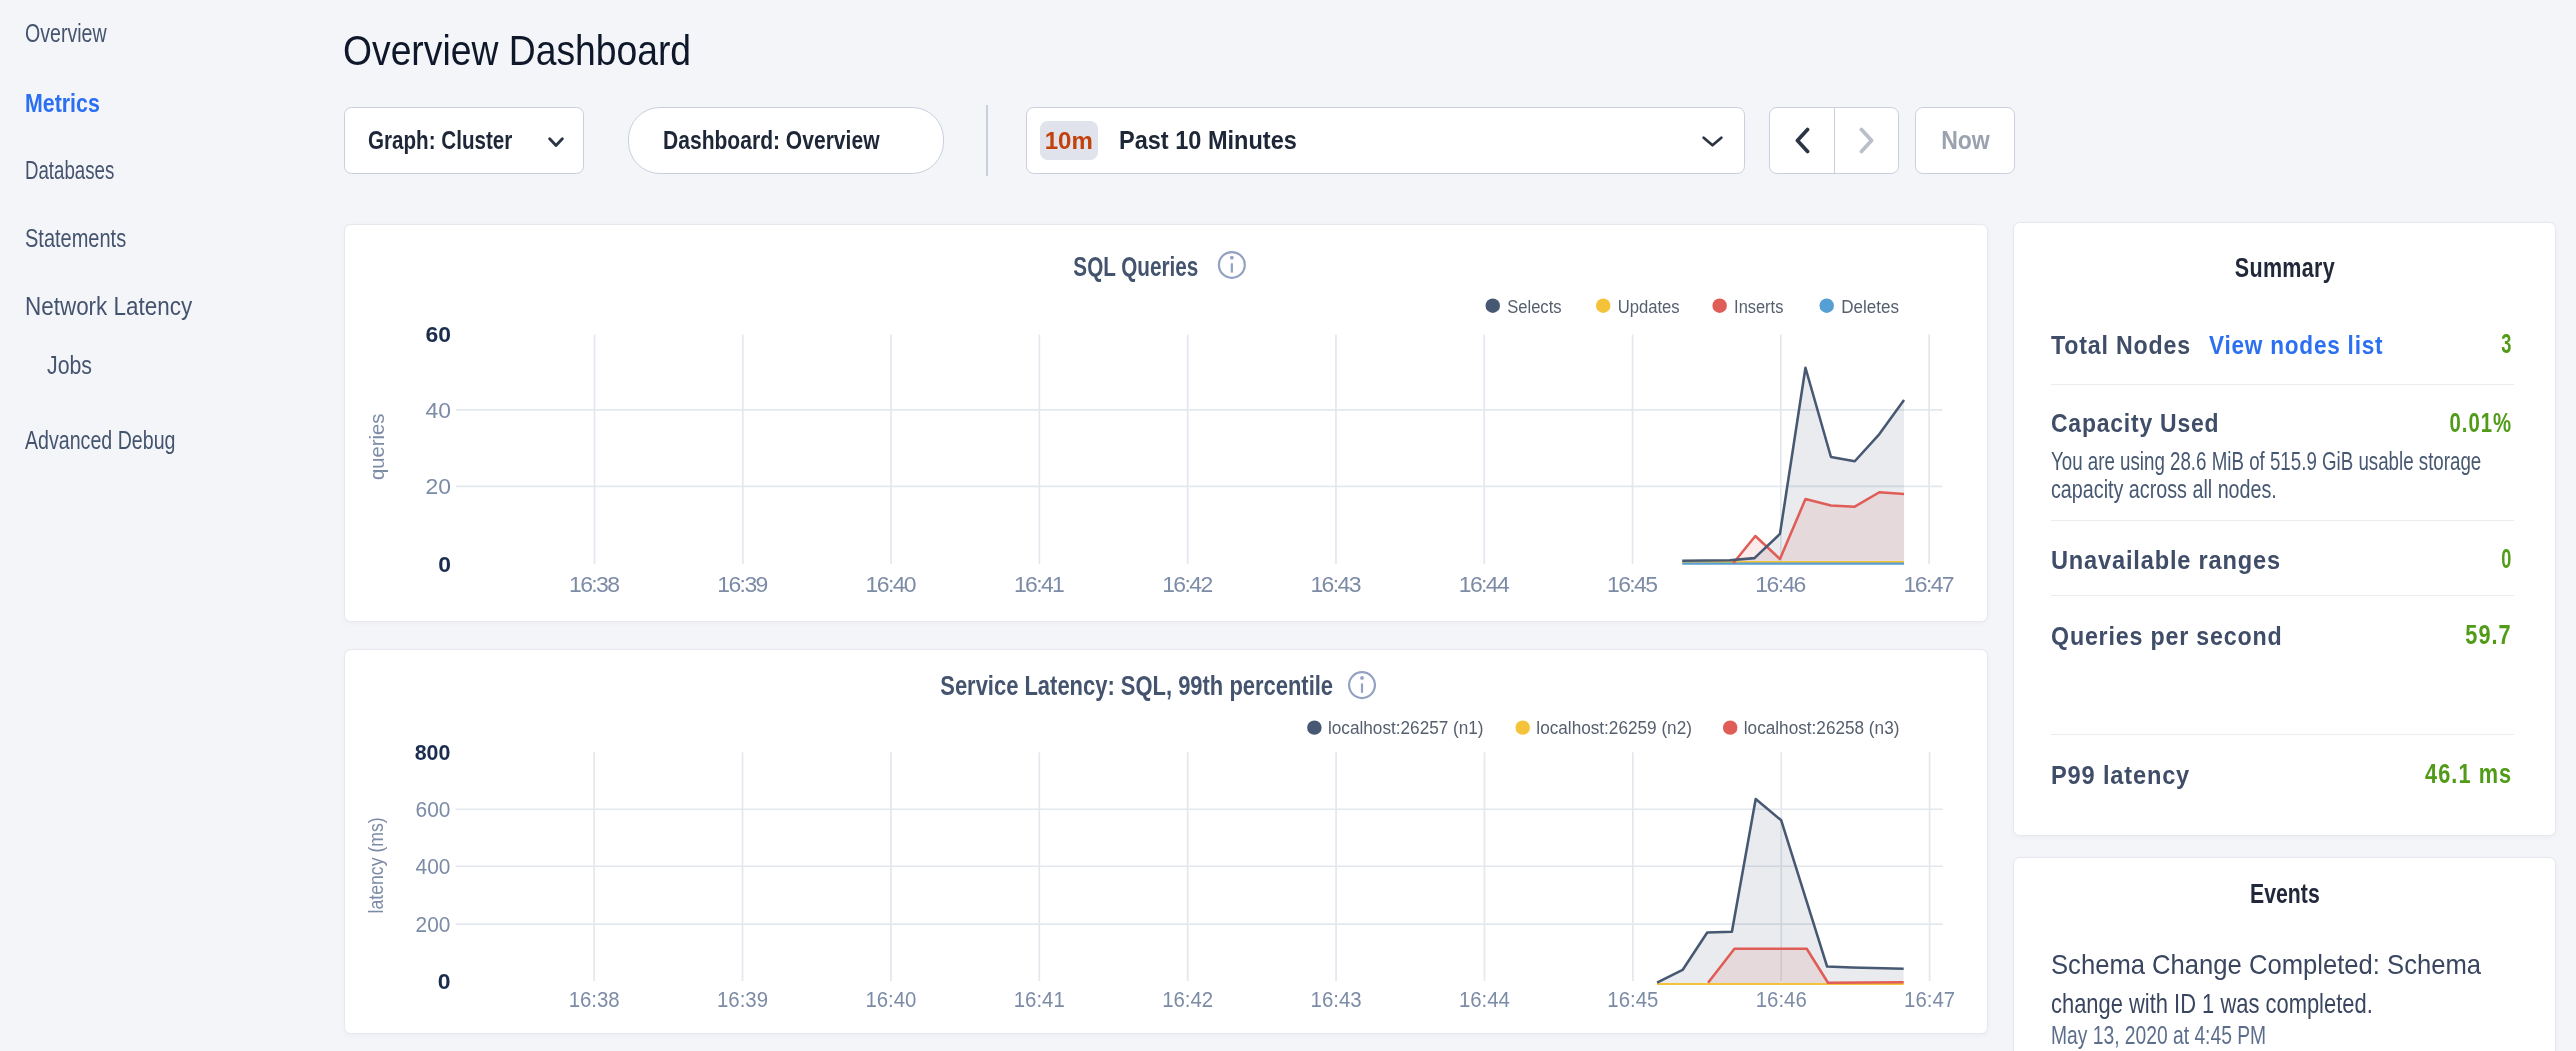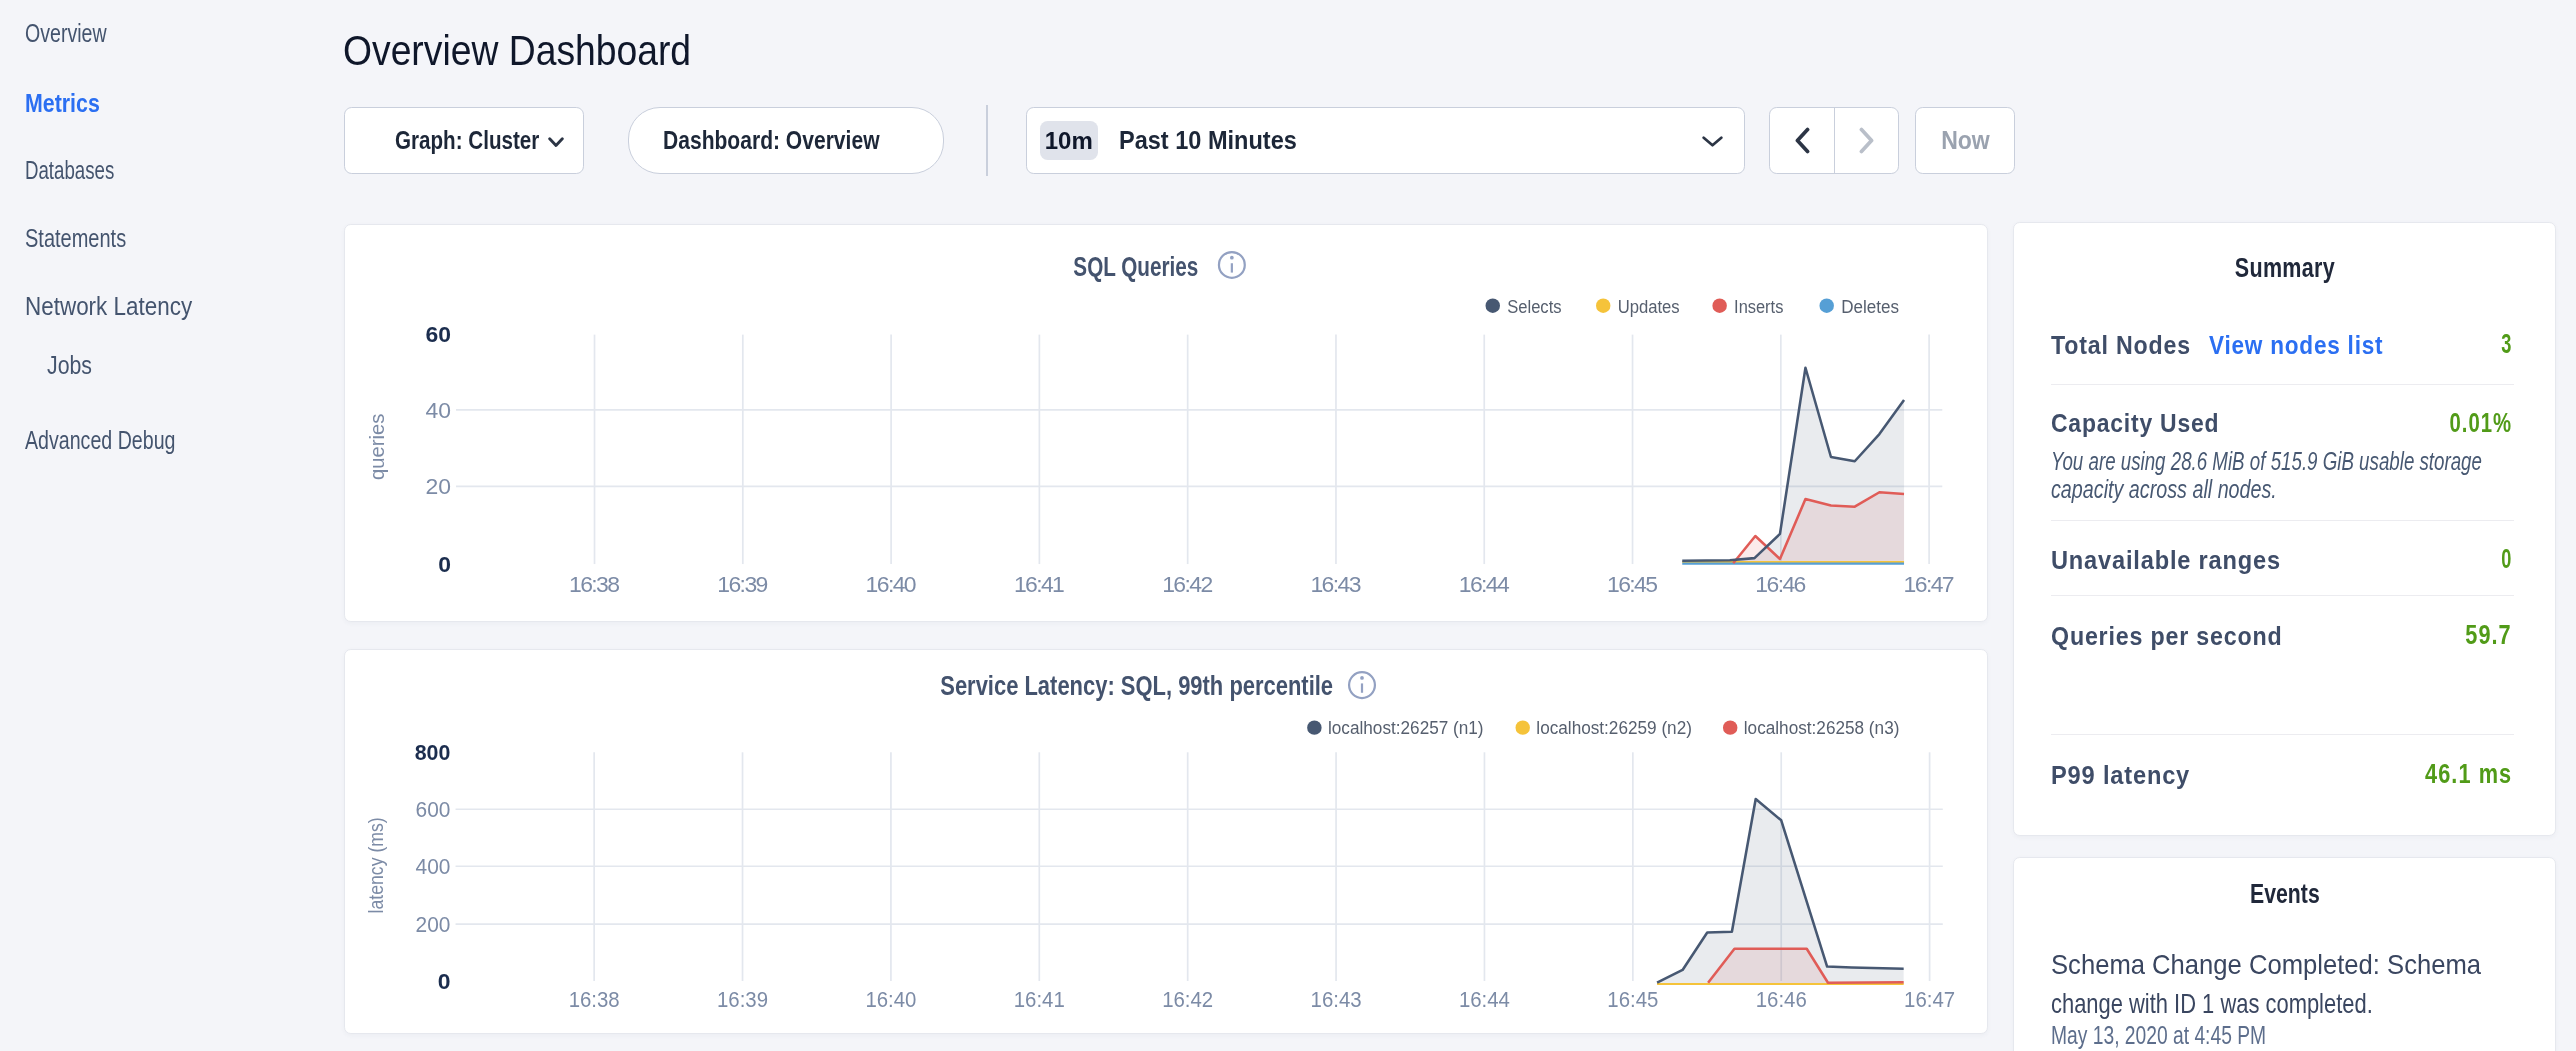--- a/index.html
+++ b/index.html
@@ -14,45 +14,45 @@
 
 
 #pagetitle { position:absolute; left:343px; top:26px; font-size:43px; line-height:49px; color:#0f172a; }
 
 
 .ctl { position:absolute; top:107px; height:67px; background:#fff; border:1.7px solid #c9cfdc; border-radius:7.7px; display:flex; align-items:center; }
 .ctl .lbl { font-weight:bold; font-size:26px; color:#1d2738; }
 #nowbtn { justify-content:center; }
 #nowbtn .lbl { color:#9aa2af; }
 .vdiv { position:absolute; left:986px; top:105px; width:1.7px; height:71px; background:#c9cfdc; }
-.badge { background:#e0e3eb; border-radius:7.7px; width:58px; height:39px; display:flex; align-items:center; justify-content:center; font-weight:bold; font-size:24px; color:#0f172a; }
+.badge { background:#e0e3eb; border-radius:7.7px; width:58px; height:39px; display:flex; align-items:center; justify-content:center; font-weight:bold; font-size:24px; color:#c2410c; }
 
 
 .card { position:absolute; background:#fff; border:0.9px solid #e6e8ee; border-radius:6.8px; box-shadow:0 1.7px 4.3px rgba(60,70,90,0.04); }
 
 
 .srow-label { position:absolute; left:37px; font-size:26px; font-weight:bold; color:#3f4d68; letter-spacing:0.9px; }
 .srow-val { position:absolute; right:43px; font-size:27px; font-weight:bold; color:#519b18; letter-spacing:1.3px; }
-.sdesc { position:absolute; left:37px; width:476px; font-size:25px; line-height:28px; color:#475872;font-style:italic; }
+.sdesc { position:absolute; left:37px; width:476px; font-size:25px; line-height:28px; color:#475872; }
 .sdivider { position:absolute; left:37px; width:463px; height:0.9px; background:#ececf0; }
 </style>
 </head>
 <body>
 
 <div class="nav" style="top:18.7px;"><span class="tx" id="nav1" style="transform:scaleX(0.768);">Overview</span></div>
 <div class="nav active" style="top:89px;"><span class="tx" id="nav2" style="transform:scaleX(0.838);">Metrics</span></div>
 <div class="nav" style="top:156px;"><span class="tx" id="nav3" style="transform:scaleX(0.732);">Databases</span></div>
 <div class="nav" style="top:224px;"><span class="tx" id="nav4" style="transform:scaleX(0.784);">Statements</span></div>
 <div class="nav" style="top:292px;"><span class="tx" id="nav5" style="transform:scaleX(0.88);">Network Latency</span></div>
 <div class="nav" style="top:351px;margin-left:22px;"><span class="tx" id="nav6" style="transform:scaleX(0.836);">Jobs</span></div>
 <div class="nav" style="top:426px;"><span class="tx" id="nav7" style="transform:scaleX(0.769);">Advanced Debug</span></div>
 
 <div id="pagetitle"><span class="tx" id="ptitle" style="transform:scaleX(0.867);">Overview Dashboard</span></div>
 
-<div class="ctl" style="left:344px; width:240px; padding:0 0 0 50px;">
+<div class="ctl" style="left:344px; width:240px; padding:0 0 0 23px;">
   <span class="lbl tx" id="c1" style="transform:scaleX(0.793);">Graph: Cluster</span>
   <svg style="position:absolute; left:203px; top:29px;" width="16" height="10.2" viewBox="0 0 19 12">
       <polyline points="2,2 9.5,10 17,2" fill="none" stroke="#2c3545" stroke-width="3.4" stroke-linecap="round" stroke-linejoin="round"></polyline>
     </svg>
 </div>
 <div class="ctl" style="left:628px; width:316px; padding:0 22px 0 34px; justify-content:space-between;border-radius:32px;">
   <span class="lbl tx" id="c2" style="transform:scaleX(0.81);">Dashboard: Overview</span>
   <svg width="15.3" height="10.2" viewBox="0 0 18 12">
       <polyline points="2,2 9,10 16,2" fill="none" stroke="#2c3545" stroke-width="3.4" stroke-linecap="round" stroke-linejoin="round"></polyline>
     </svg>

